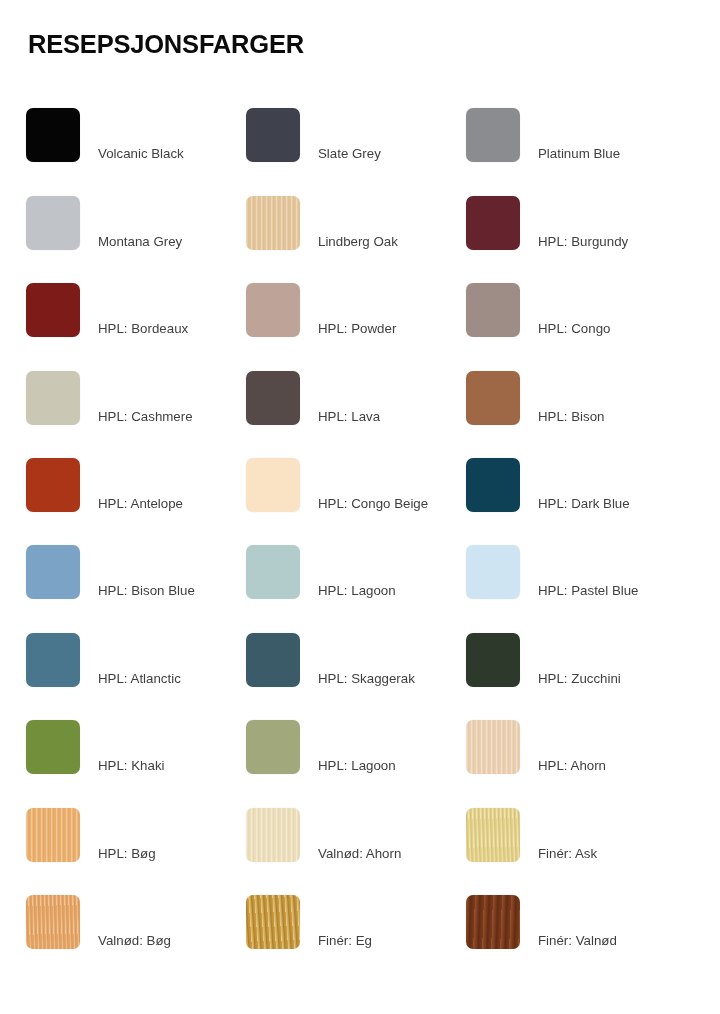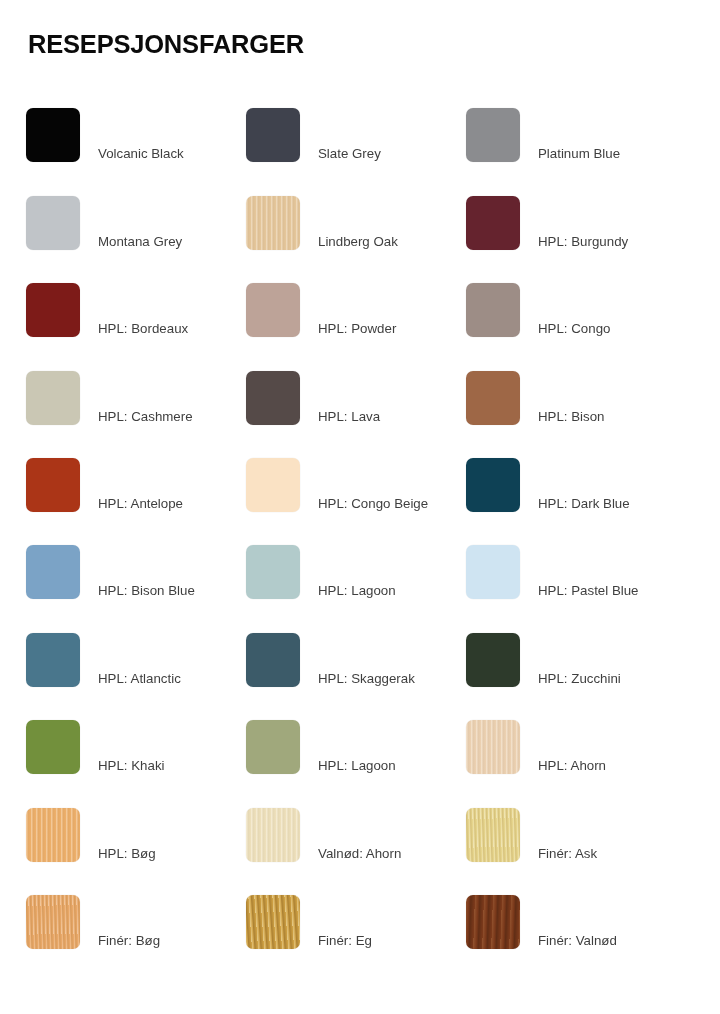--- a/index.html
+++ b/index.html
@@ -170,21 +170,21 @@
       <div class="cell">
         <div class="swatch" style="background-color: rgb(239, 225, 188); background-image: repeating-linear-gradient(90deg, rgba(255, 255, 255, 0.3) 0px, rgba(255, 255, 255, 0.3) 1px, rgba(0, 0, 0, 0.043) 2px, rgba(0, 0, 0, 0) 5px);"></div>
         <span class="label">Valnød: Ahorn</span>
       </div>
       <div class="cell">
         <div class="swatch" style="background-color: rgb(232, 215, 143); background-image: repeating-linear-gradient(88deg, rgba(255, 255, 255, 0.34) 0px, rgba(255, 255, 255, 0.12) 1px, rgba(120, 80, 20, 0.16) 2px, rgba(0, 0, 0, 0) 4px);"></div>
         <span class="label">Finér: Ask</span>
       </div>
       <div class="cell">
         <div class="swatch" style="background-color: rgb(234, 169, 105); background-image: repeating-linear-gradient(88deg, rgba(255, 255, 255, 0.34) 0px, rgba(255, 255, 255, 0.12) 1px, rgba(120, 80, 20, 0.16) 2px, rgba(0, 0, 0, 0) 4px);"></div>
-        <span class="label">Finér: Bøg</span>
+        <span class="label">Valnød: Bøg</span>
       </div>
       <div class="cell">
         <div class="swatch" style="background-color: rgb(207, 161, 68); background-image: repeating-linear-gradient(86deg, rgba(255, 248, 210, 0.45) 0px, rgba(255, 255, 255, 0.05) 2px, rgba(90, 55, 10, 0.3) 3px, rgba(0, 0, 0, 0) 6px);"></div>
         <span class="label">Finér: Eg</span>
       </div>
       <div class="cell">
         <div class="swatch" style="background-color: rgb(124, 58, 27); background-image: repeating-linear-gradient(92deg, rgba(255, 200, 140, 0.16) 0px, rgba(0, 0, 0, 0) 3px, rgba(0, 0, 0, 0.22) 5px, rgba(0, 0, 0, 0) 9px);"></div>
         <span class="label">Finér: Valnød</span>
       </div>
     </div>

